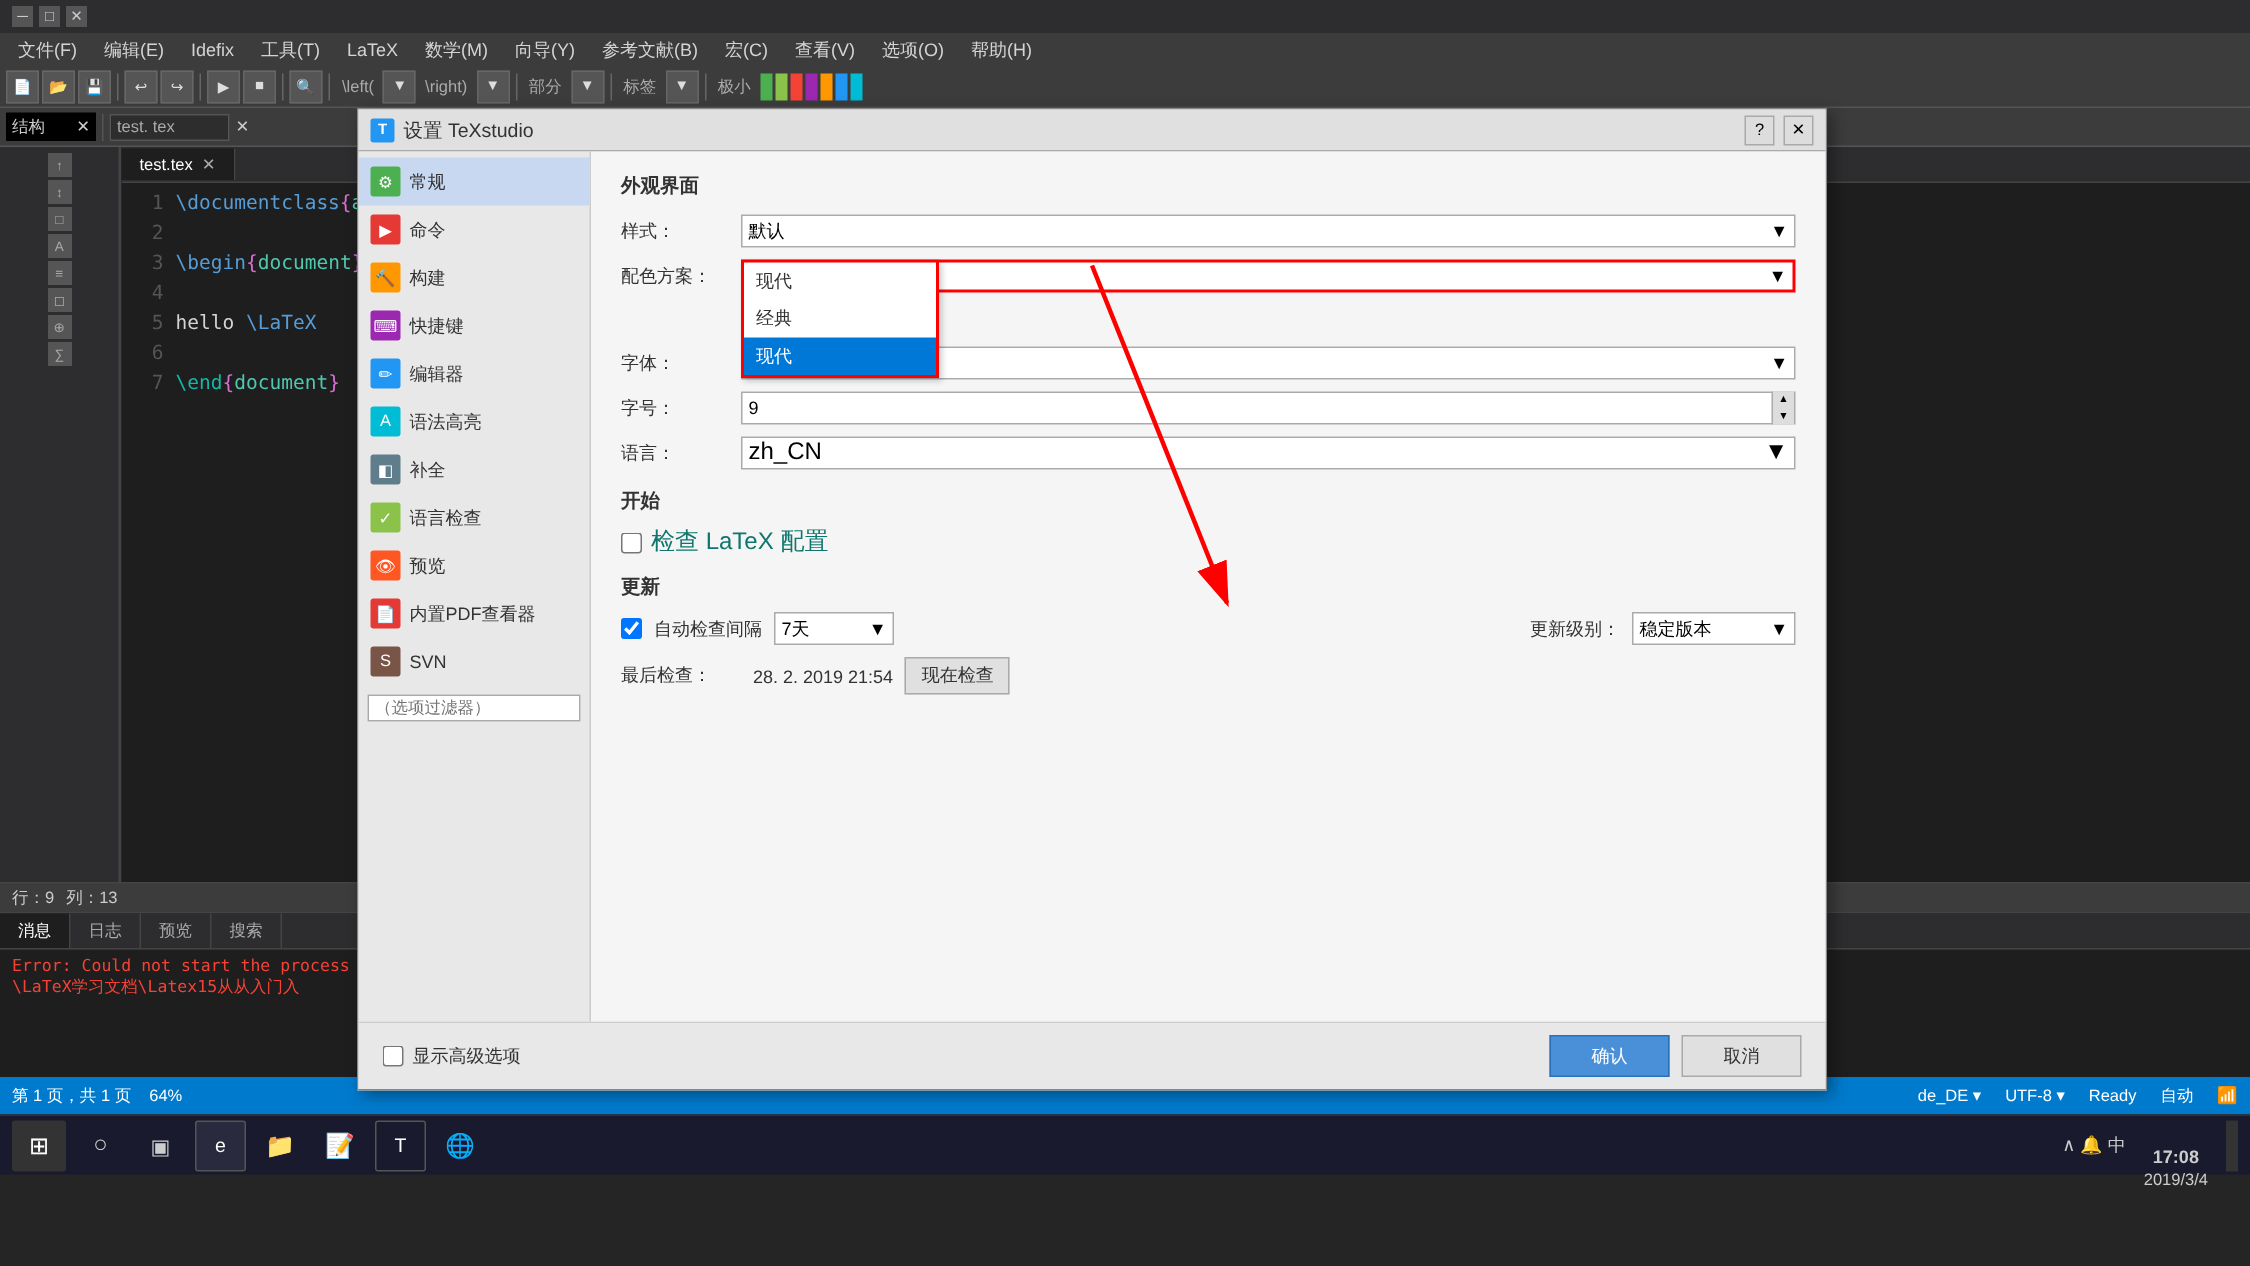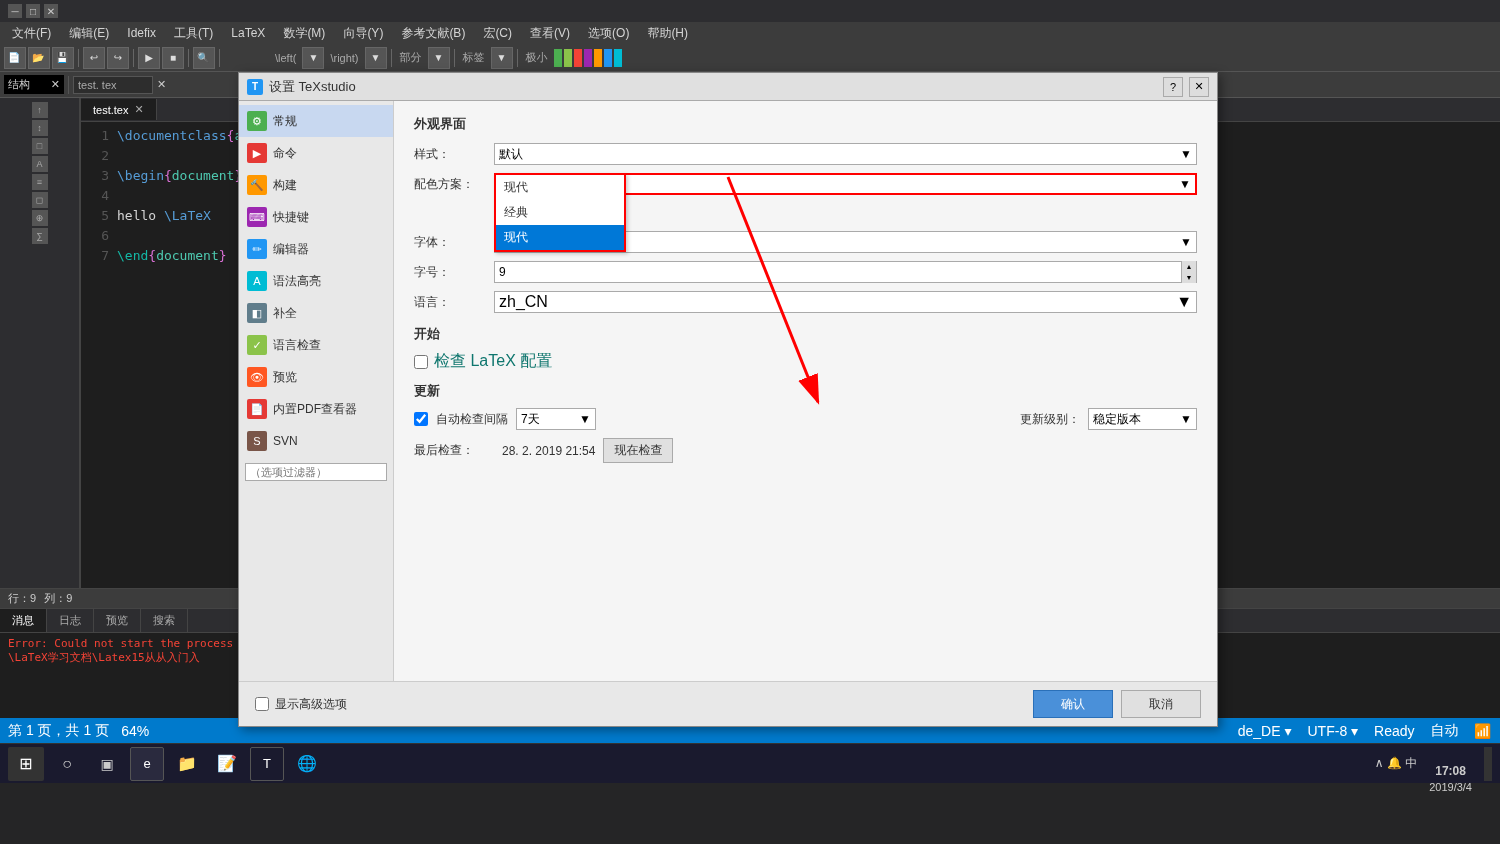--- a/index.html
+++ b/index.html
@@ -118,21 +118,21 @@
     <button class="toolbar-btn">💾</button>
     <div class="toolbar-separator"></div>
     <button class="toolbar-btn">↩</button>
     <button class="toolbar-btn">↪</button>
     <div class="toolbar-separator"></div>
     <button class="toolbar-btn">▶</button>
     <button class="toolbar-btn">■</button>
     <div class="toolbar-separator"></div>
     <button class="toolbar-btn">🔍</button>
     <div class="toolbar-separator"></div>
-    <span style="color:#aaa; font-size:11px; padding:0 4px;margin-left:47px;">\left(</span>
+    <span style="color:#aaa; font-size:11px; padding:0 4px;">\left(</span>
     <button class="toolbar-btn">▼</button>
     <span style="color:#aaa; font-size:11px; padding:0 4px;">\right)</span>
     <button class="toolbar-btn">▼</button>
     <div class="toolbar-separator"></div>
     <span style="color:#aaa; font-size:11px; padding:0 4px;">部分</span>
     <button class="toolbar-btn">▼</button>
     <div class="toolbar-separator"></div>
     <span style="color:#aaa; font-size:11px; padding:0 4px;">标签</span>
     <button class="toolbar-btn">▼</button>
     <div class="toolbar-separator"></div>
@@ -203,37 +203,37 @@
           <div>hello <span style="color:#569cd6;">\LaTeX</span></div>
           <div>&nbsp;</div>
           <div><span style="color:#14b8a6;">\end</span><span style="color:#da70d6;">{</span><span style="color:#4ec9b0;">document</span><span style="color:#da70d6;">}</span></div>
         </div>
       </div>
     </div>
   </div>
 
   <div style="height:20px; background:#3c3c3c; display:flex; align-items:center; padding:0 8px; color:#ccc; font-size:11px; border-top:1px solid #444;">
     <span>行：9</span>
-    <span style="margin-left:8px;">列：9</span>
+    <span style="margin-left:8px;">列：13</span>
   </div>
 
   <div style="height:110px; background:#1e1e1e; border-top:1px solid #444; display:flex; flex-direction:column;">
     <div style="display:flex; background:#2d2d30; border-bottom:1px solid #444; height:24px;">
       <div style="padding:4px 12px; background:#1e1e1e; color:#fff; font-size:11px; border-right:1px solid #444; cursor:pointer;">消息</div>
       <div style="padding:4px 12px; color:#aaa; font-size:11px; border-right:1px solid #444; cursor:pointer;">日志</div>
       <div style="padding:4px 12px; color:#aaa; font-size:11px; border-right:1px solid #444; cursor:pointer;">预览</div>
       <div style="padding:4px 12px; color:#aaa; font-size:11px; border-right:1px solid #444; cursor:pointer;">搜索</div>
     </div>
     <div style="flex:1; color:#f44336; font-size:11px; padding:4px 8px; font-family:monospace; overflow:hidden;">
       <div>Error: Could not start the process</div>
       <div>\LaTeX学习文档\Latex15从从入门入</div>
     </div>
   </div>
 
-  <div style="height:25px; background:#007acc; display:flex; align-items:center; padding:0 8px; color:white; font-size:14px; gap:12px;">
+  <div style="height:25px; background:#007acc; display:flex; align-items:center; padding:0 8px; color:white; font-size:11px; gap:12px;">
     <span>第 1 页，共 1 页</span>
     <span>64%</span>
     <div style="margin-left:auto; display:flex; gap:16px; align-items:center;">
       <span>de_DE ▾</span>
       <span>UTF-8 ▾</span>
       <span>Ready</span>
       <span>自动</span>
       <span>📶</span>
     </div>
   </div>

